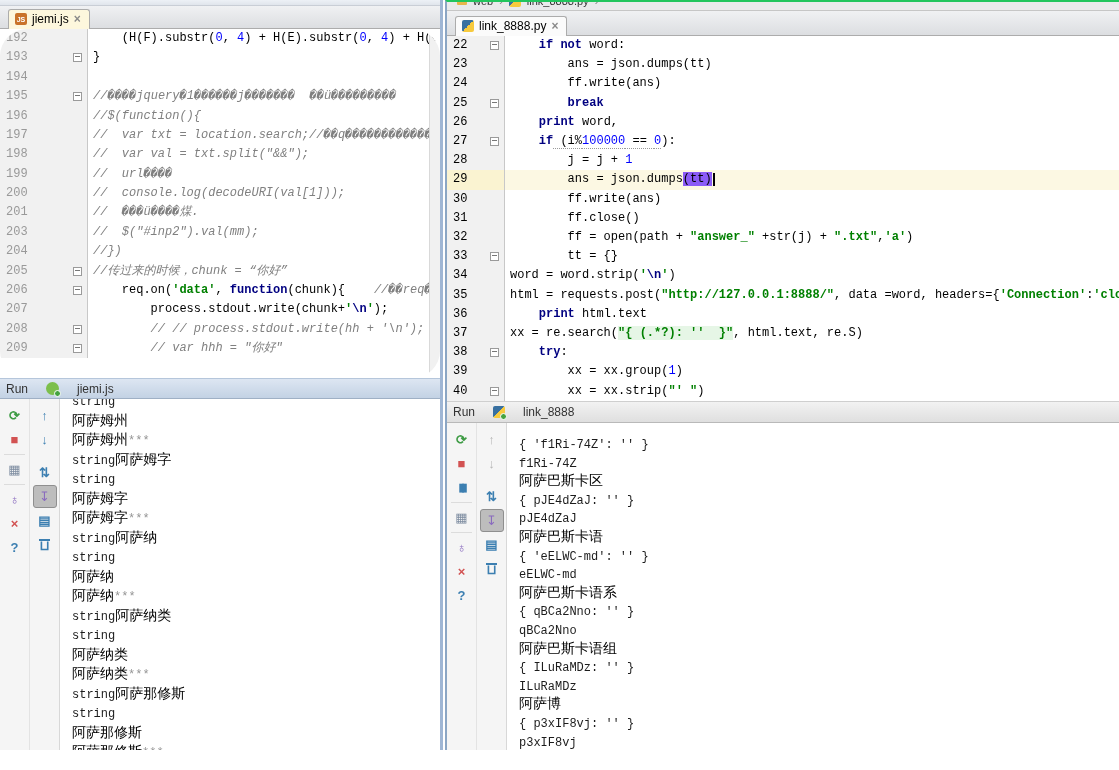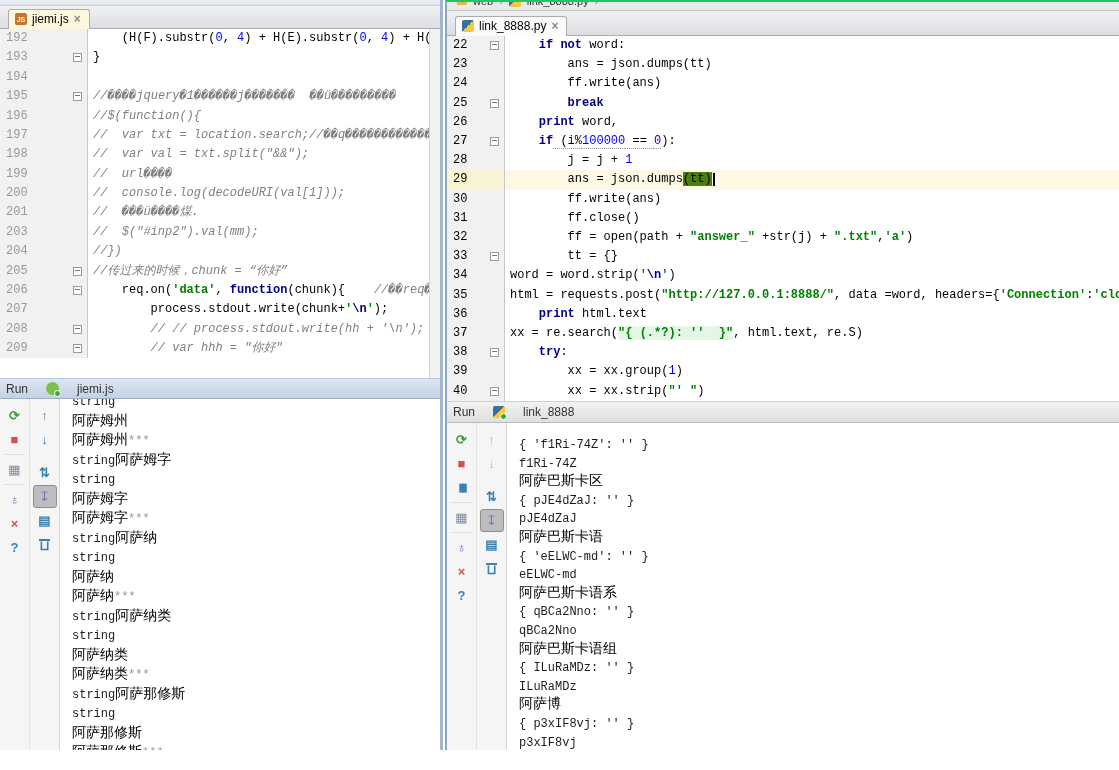--- a/index.html
+++ b/index.html
@@ -30,41 +30,41 @@
           background:#44A340;border:1px solid #fff;right:-2px;bottom:-2px;}
 
   
   .crumbs{height:8px;background:#E9EAEC;border-bottom:1px solid #C6C6C6;overflow:hidden;}
   .crumbs-inner{margin-top:-7px;display:flex;align-items:center;gap:6px;padding-left:10px;font-size:11px;color:#333;}
   .foldericn{width:10px;height:8px;background:#E8B64C;border-radius:1px;display:inline-block;}
   .crumb-sep{color:#888;}
 
   
   .editor{position:relative;background:#fff;overflow:hidden;}
-  #left-editor{height:349px;--lh:19.39px;--gw:88px;}
+  #left-editor{height:349px;border-radius:27px;--lh:19.39px;--gw:88px;}
   #right-editor{height:365px;--lh:19.21px;--gw:58px;}
   .code-row{display:flex;height:var(--lh);line-height:var(--lh);}
   .gut{flex:0 0 var(--gw);box-sizing:border-box;background:#F1F1F1;border-right:1px solid #C8C8C8;
        padding-left:6px;font-family:"Liberation Mono",monospace;font-size:12px;position:relative;}
   #left-editor .gut{color:#999999;}
   #right-editor .gut{color:#000000;}
   .code{flex:1;white-space:pre;overflow:hidden;font-family:"Liberation Mono",monospace;font-size:12px;padding-left:5px;color:#000;}
   .cur-row .gut{background:#FAF3D1;}
   .cur-row .code{background:#FCF8E3;}
   .cur-row{background:#FCF8E3;}
   .fold{position:absolute;right:5px;top:5px;width:7px;height:7px;border:1px solid #9a9a9a;background:#fff;}
   .fold::after{content:"";position:absolute;left:1px;right:1px;top:2px;border-top:1px solid #777;}
   .sg-p{color:#000;}
   .sg-k{color:#000080;font-weight:bold;}
   .sg-s{color:#008000;font-weight:bold;}
   .sg-n{color:#0000FF;}
   .sg-c{color:#808080;font-style:italic;}
   .sg-e{color:#000080;font-weight:bold;}
   .sg-sg{color:#008000;font-weight:bold;background:#E6F6E6;}
-  .sg-hl{background:#4d7c0f;}
+  .sg-hl{background:#8b5cf6;}
   .sg-sq{border-bottom:1px dotted #999;}
   .caret{display:inline-block;width:0;border-left:2px solid #000;height:13px;vertical-align:text-bottom;margin-left:1px;}
   .vscroll{position:absolute;top:0;right:0;width:10px;height:100%;background:#F1F1F1;border-left:1px solid #D9D9D9;}
 
   
   .runhdr{display:flex;align-items:center;gap:18px;padding-left:6px;font-size:12px;color:#333;box-sizing:border-box;}
   #left-runhdr{height:21px;background:linear-gradient(#DDE6F2,#C3D2E4);border-top:1px solid #B5C6DB;border-bottom:1px solid #9FB0C5;}
   #right-runhdr{height:22px;background:linear-gradient(#F2F2F2,#DFDFDF);border-top:1px solid #CFCFCF;border-bottom:1px solid #B9B9B9;}
 
   

